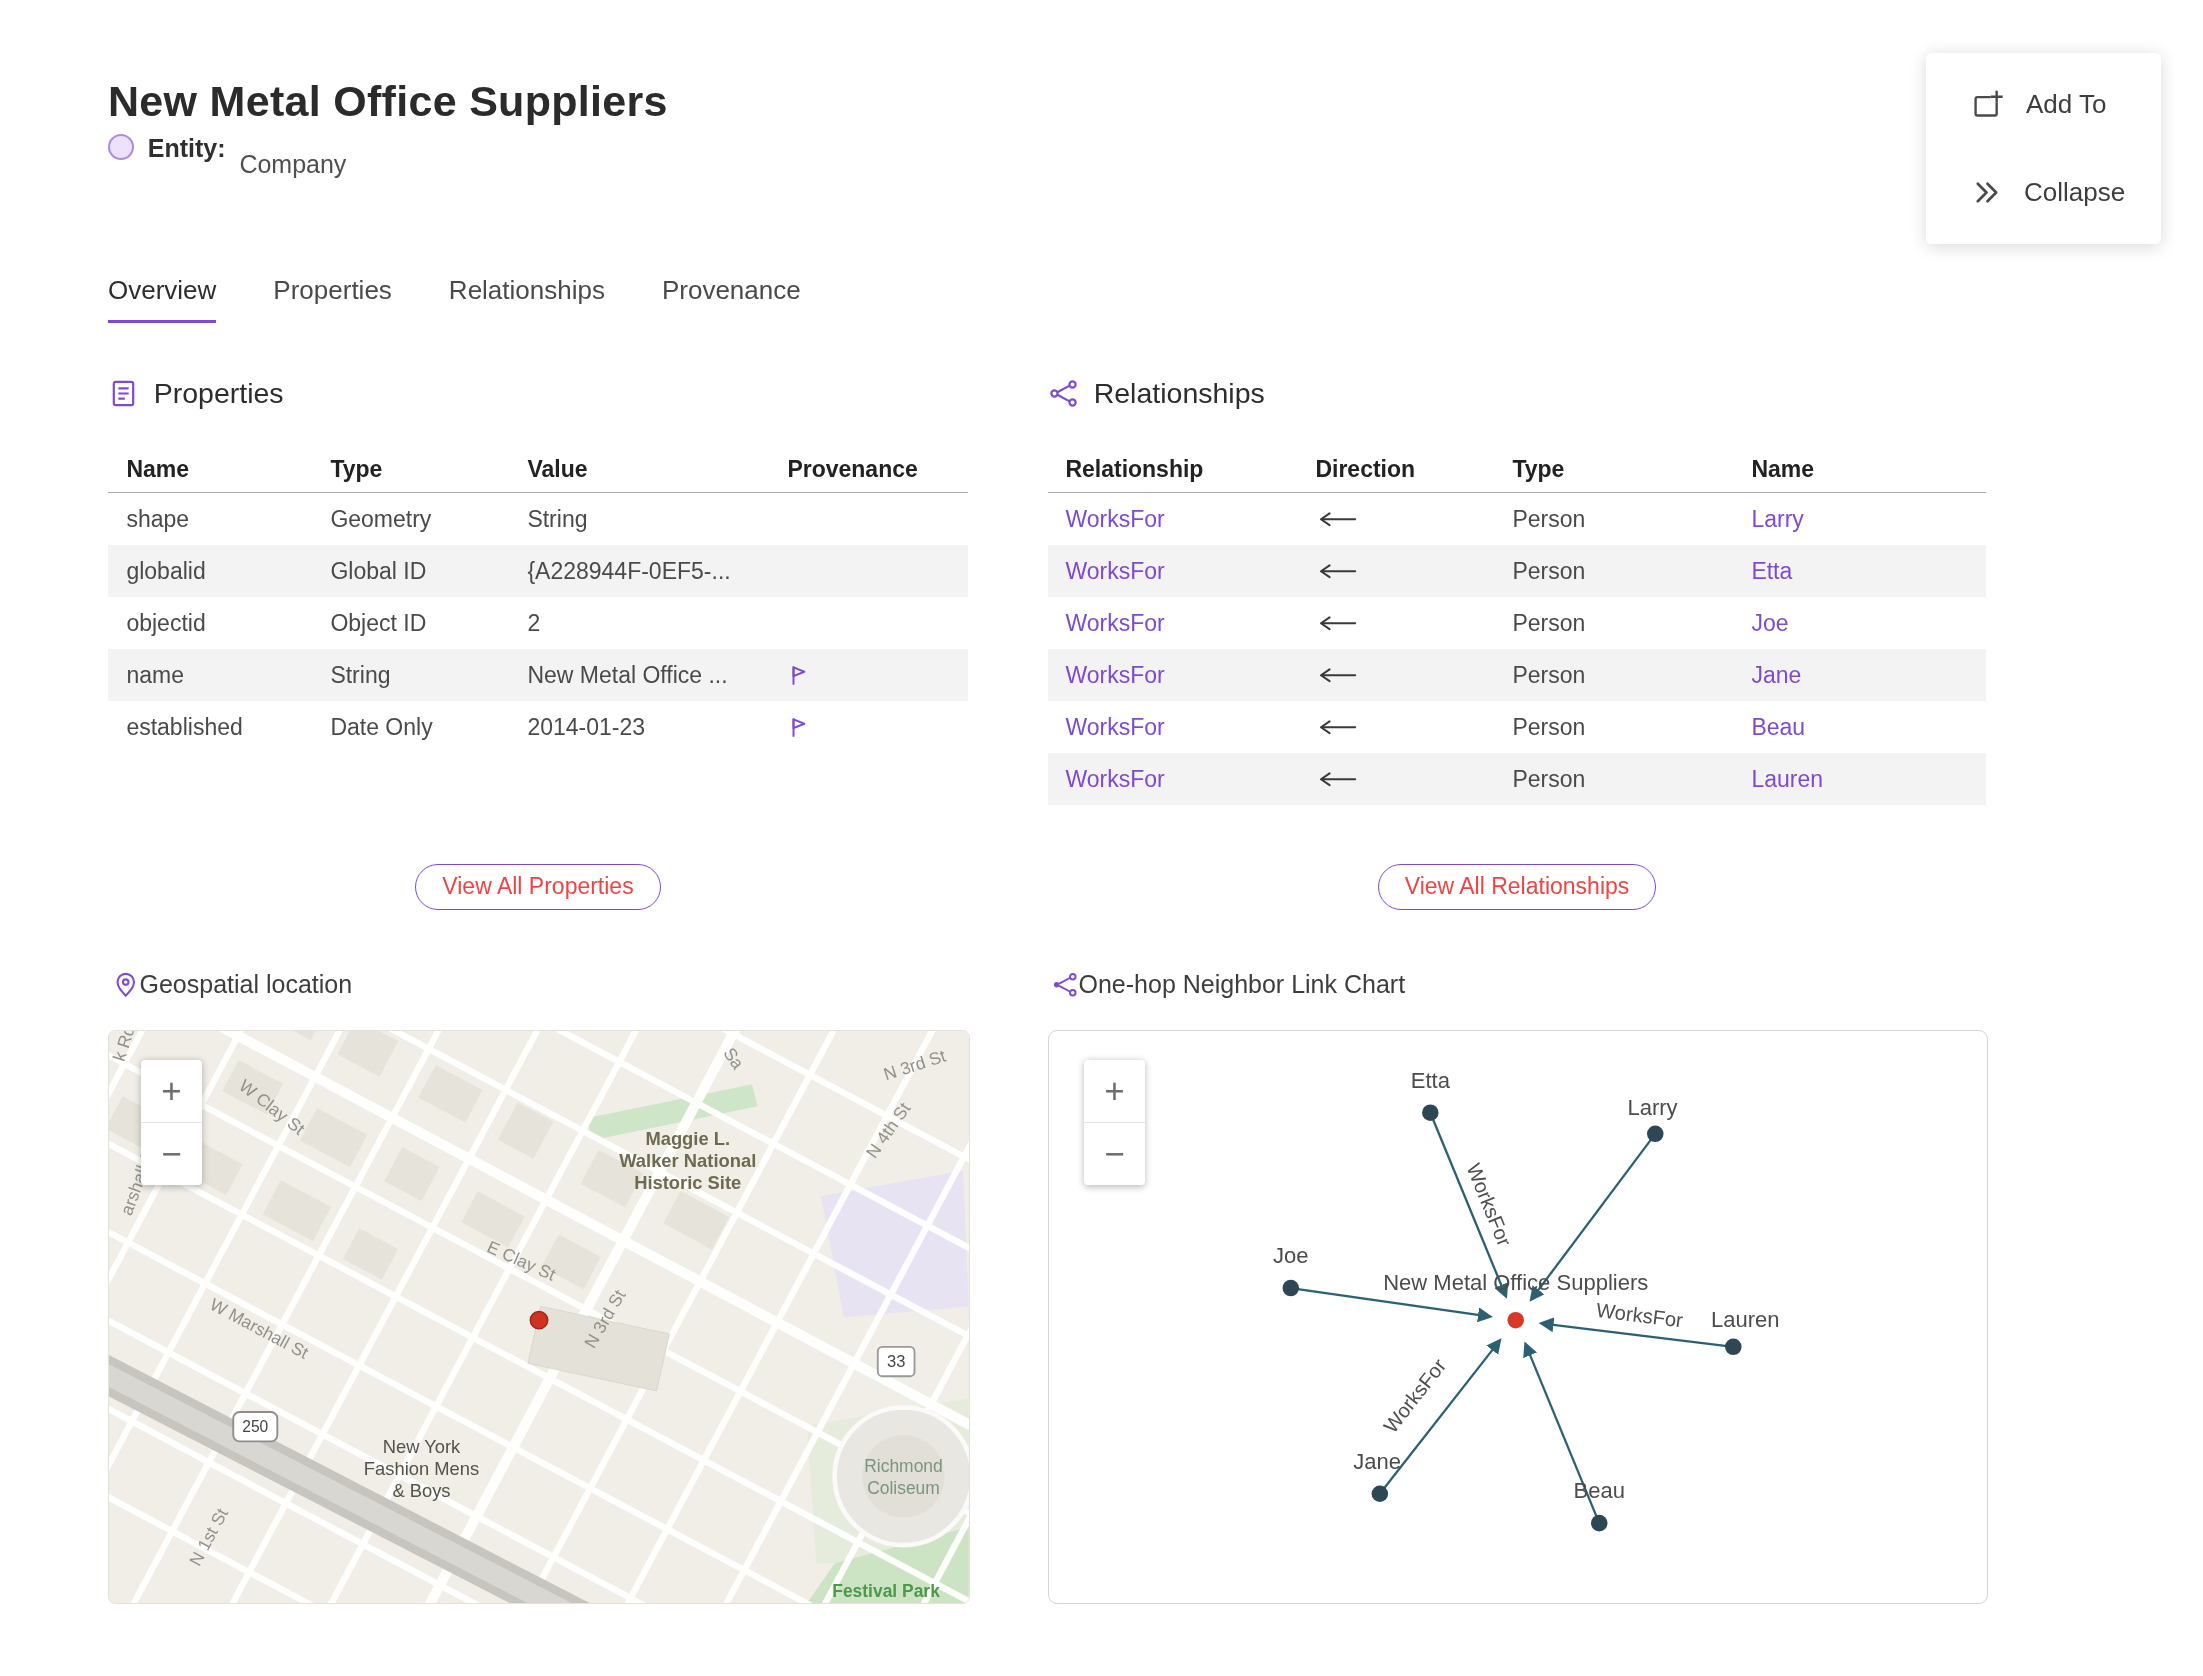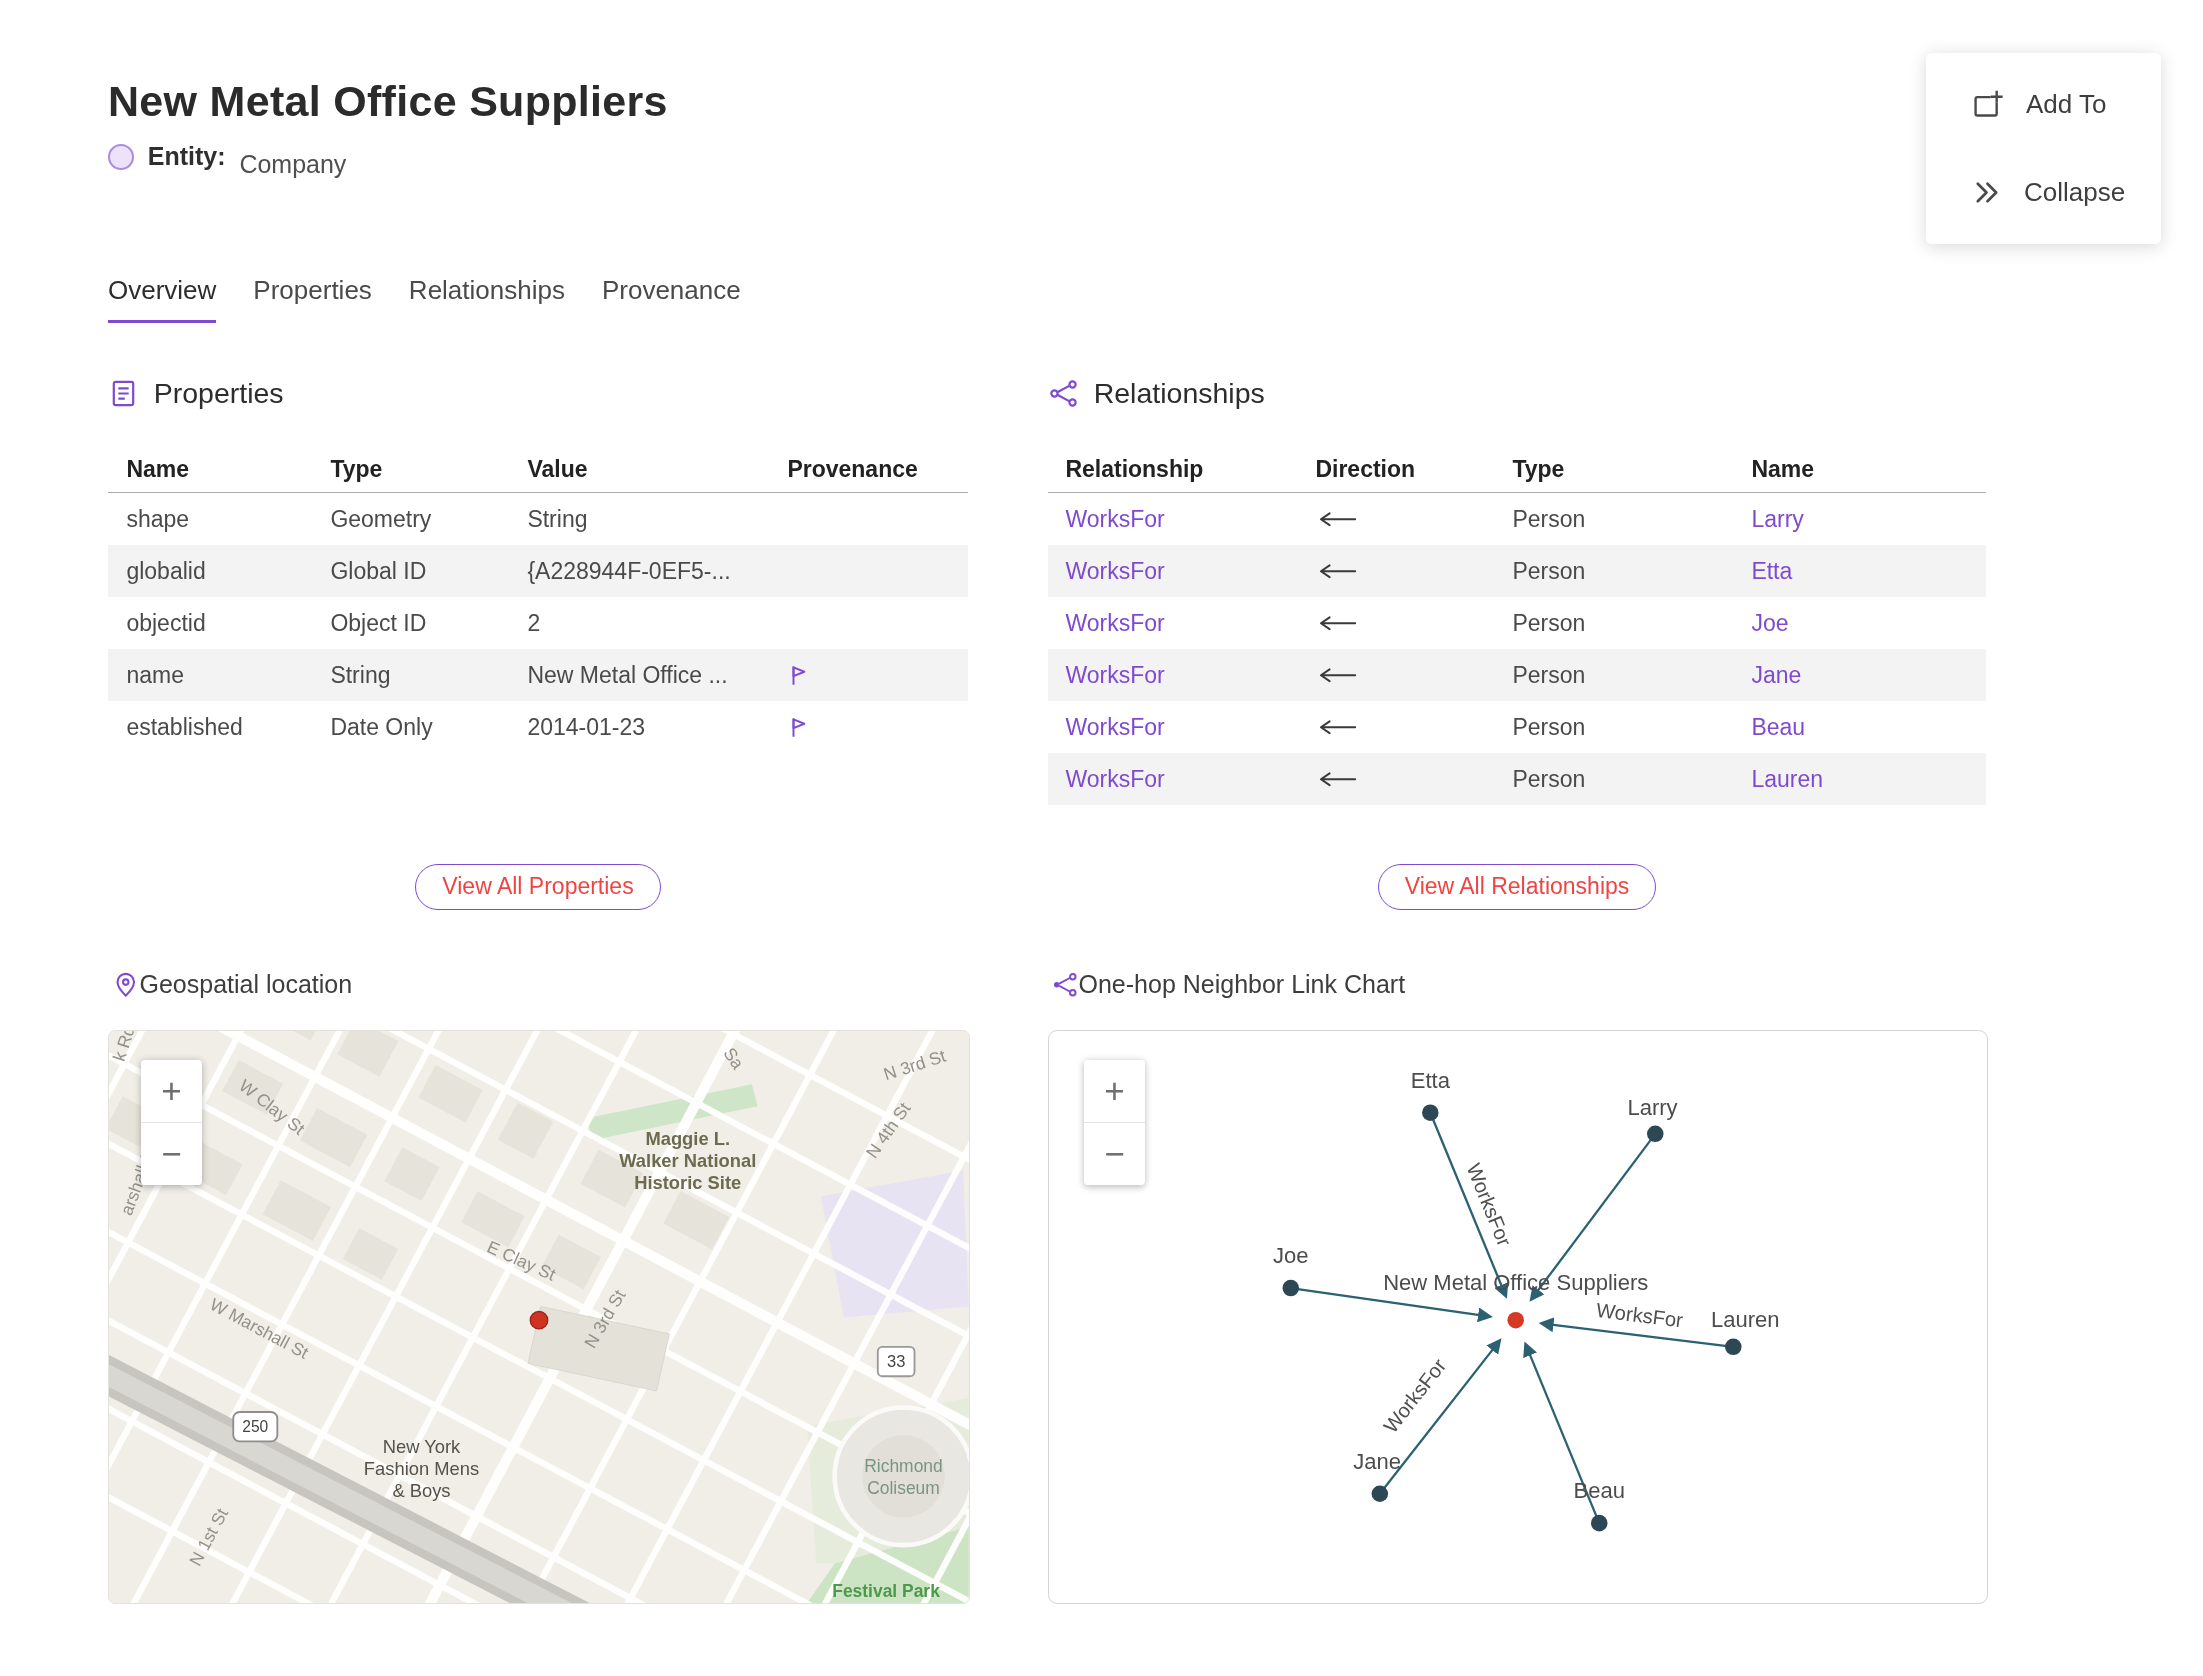--- a/index.html
+++ b/index.html
@@ -2,30 +2,30 @@
 <html style="font-size:14.7px"><head>
 <meta charset="utf-8">
 <style>
   html,body{margin:0;padding:0;}
   body{
     width:2204px;height:1677px;position:relative;background:#ffffff;
     font-family:"Liberation Sans",sans-serif;color:#323232;overflow:hidden;
   }
   
   .page-title{position:absolute;left:108px;top:48px;font-size:43px;font-weight:700;color:#2b2b2b;letter-spacing:0.3px;}
-  .entity-row{position:absolute;left:108px;top:134px;display:flex;align-items:center;gap:13.8px;font-size:25px;}
+  .entity-row{position:absolute;left:108px;top:134px;display:flex;gap:13.8px;font-size:25px;}
   .entity-dot{width:22px;height:22px;border-radius:50%;border:2.8px solid #a98ce0;background:#ece2fb;}
   .entity-label{font-weight:700;color:#2f2f2f;}
   .entity-type{color:#4f4f4f;margin-top:16px;}
   
   .actions-card{position:absolute;left:1926px;top:53px;width:235px;height:176px;background:#fff;border-radius:5.5px;
     box-shadow:0 2.8px 16.5px rgba(0,0,0,.15);display:flex;flex-direction:column;justify-content:space-around;padding:7.3px 0;}
   .action-item{display:flex;align-items:center;gap:22px;padding-left:45px;font-size:26px;color:#3e3e3e;cursor:pointer;height:73px;}
   
-  .tabs{position:absolute;left:108px;top:275px;display:flex;gap:37px;font-size:26px;color:#4a4a4a;}
+  .tabs{position:absolute;left:108px;top:275px;display:flex;gap:57px;font-size:26px;color:#4a4a4a;}
   .tab{padding-bottom:13.8px;cursor:pointer;border-bottom:3.7px solid transparent;}
   .tab.active{color:#2d2d2d;border-bottom-color:#7e4bd0;}
   
   .sechead{position:absolute;top:377px;display:flex;align-items:center;gap:14.7px;font-size:28.5px;color:#2d2d2d;}
   .subhead{position:absolute;top:970px;display:flex;align-items:center;font-size:25px;color:#3d3d3d;}
   
   .tbl{position:absolute;top:446px;font-size:23px;color:#4a4a4a;}
   .tbl-props{left:108px;width:860px;}
   .tbl-rels{left:1048px;width:938px;}
   .trow{display:grid;align-items:center;height:52px;}

